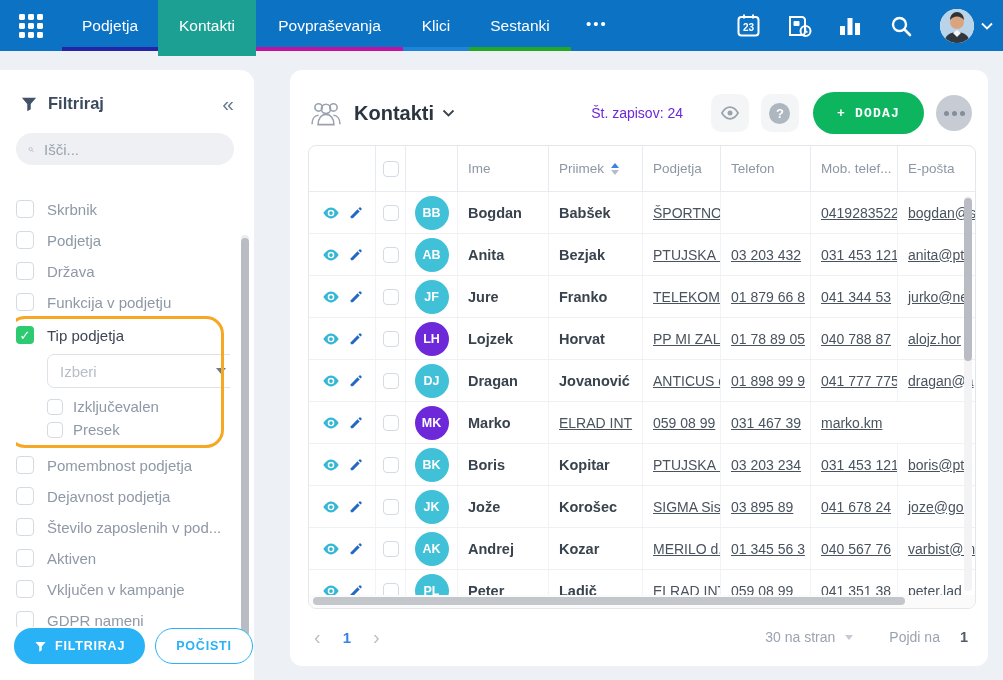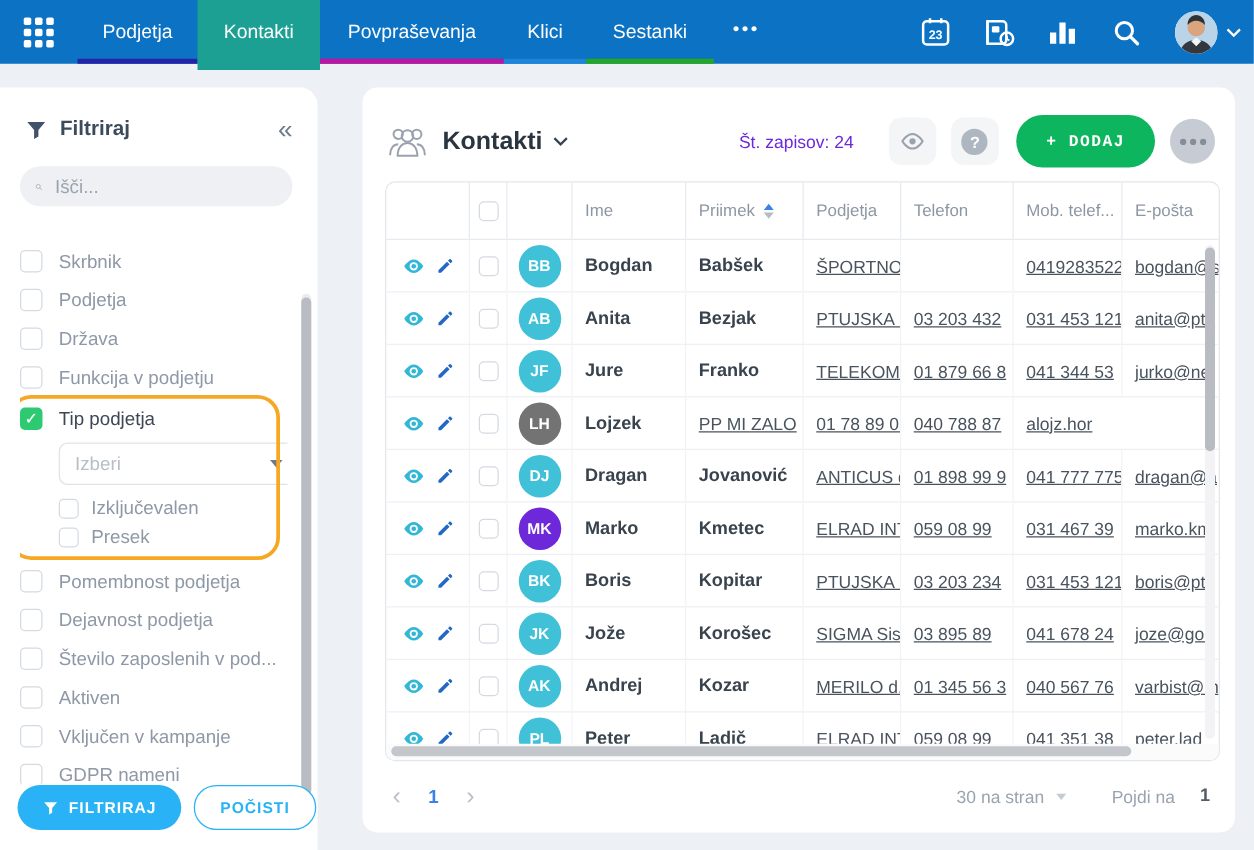--- a/index.html
+++ b/index.html
@@ -452,23 +452,24 @@
         <svg width="14" height="14" viewBox="0 0 24 24">
           <path fill="#2268c4" d="M3 17.4L14.7 5.7l3.6 3.6L6.6 21H3v-3.6z"></path>
           <path fill="#2268c4" d="M16.1 4.3l1.9-1.9c.5-.5 1.3-.5 1.8 0l1.8 1.8c.5.5.5 1.3 0 1.8l-1.9 1.9-3.6-3.6z"></path>
         </svg>
       </span>
     </div>
     <div class="cell c-check">
             <span class="cb small"></span>
           </div>
     <div class="cell c-avatar">
-      <span class="avatar" style="background: #737373;">LH</span>
+      <span class="avatar" style="background: #6d28d9;">LH</span>
     </div>
     <div class="cell c-name">Lojzek</div>
+    <div class="cell c-name">Horvat</div>
     <div class="cell c-link">PP MI ZALO</div>
     <div class="cell c-link">01 78 89 05</div>
     <div class="cell c-link">040 788 87</div>
     <div class="cell c-link">alojz.hor</div>
   </div>
 
   <div class="trow">
     <div class="cell actions">
       <span class="act">
         <svg width="18" height="14" viewBox="0 0 24 16">
@@ -514,21 +515,20 @@
         </svg>
       </span>
     </div>
     <div class="cell c-check">
             <span class="cb small"></span>
           </div>
     <div class="cell c-avatar">
       <span class="avatar" style="background: #6d28d9;">MK</span>
     </div>
     <div class="cell c-name">Marko</div>
-    <div class="cell c-name">Kmetec</div>
     <div class="cell c-link">ELRAD INT</div>
     <div class="cell c-link">059 08 99</div>
     <div class="cell c-link">031 467 39</div>
     <div class="cell c-link">marko.km</div>
   </div>
 
   <div class="trow">
     <div class="cell actions">
       <span class="act">
         <svg width="18" height="14" viewBox="0 0 24 16">

